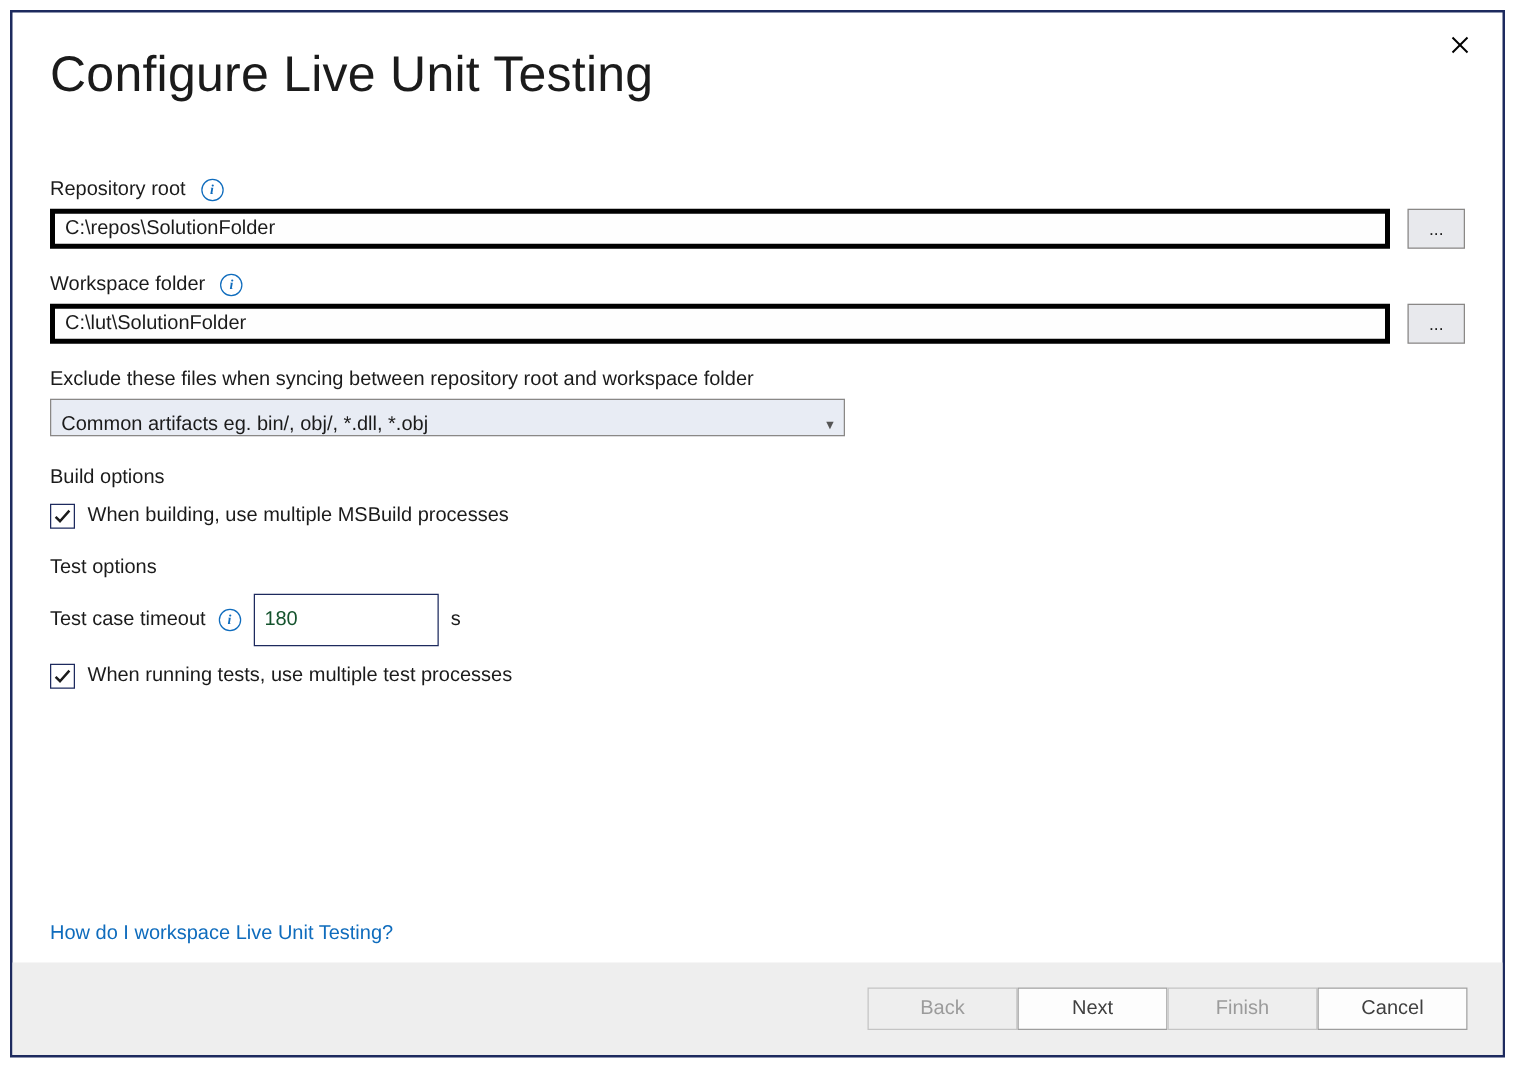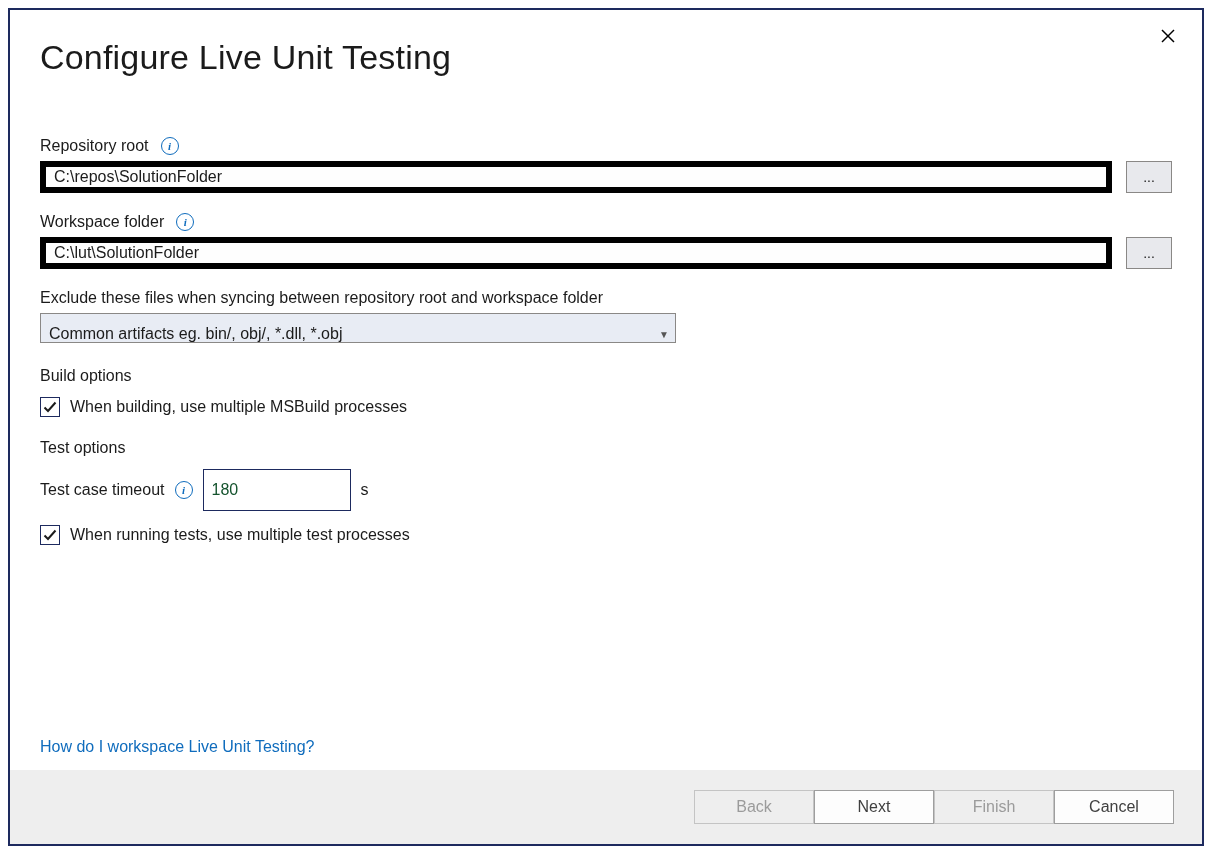--- a/index.html
+++ b/index.html
@@ -30,21 +30,21 @@
     position: absolute;
     right: 20px; top: 12px;
     width: 28px; height: 28px;
     cursor: pointer;
     display: flex; align-items: center; justify-content: center;
     color: #000;
   }
   .close svg { width: 16px; height: 16px; }
   h1.title {
     font-weight: 300;
-    font-size: 34px;
+    font-size: 40px;
     margin: 0 0 60px 0;
     color: #1b1b1b;
     letter-spacing: 0.2px;
   }
   .field-label {
     font-size: 16px;
     color: #1b1b1b;
     margin-bottom: 6px;
     display: flex;
     align-items: center;
@@ -65,21 +65,21 @@
     line-height: 1;
   }
   .row-with-browse {
     display: flex;
     gap: 14px;
     margin-bottom: 20px;
   }
   .textbox {
     flex: 1;
     height: 32px;
-    border: 6px solid #000000;
+    border: 4px solid #000000;
     background: #fefefe;
     padding: 4px 8px;
     font-size: 16px;
     font-family: inherit;
     color: #1b1b1b;
   }
   .browse-btn {
     width: 46px; height: 32px;
     border: 1px solid #8a8886;
     background: #e8e9ed;

